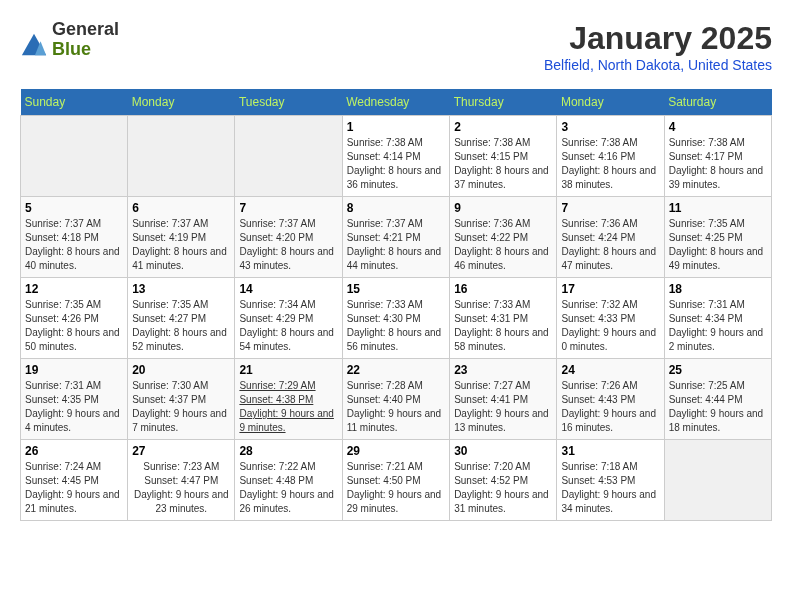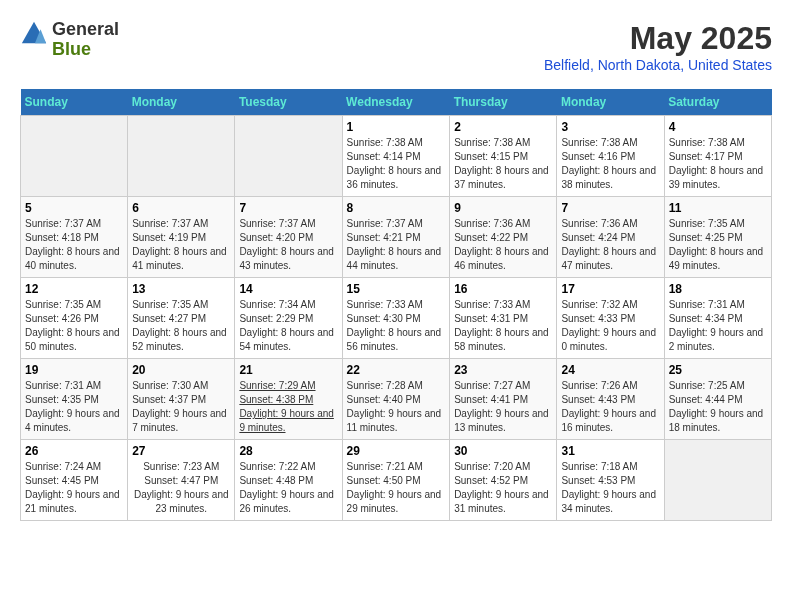--- a/index.html
+++ b/index.html
@@ -11,21 +11,21 @@
       padding: 20px;
     }
     .header {
       display: flex;
       justify-content: space-between;
       align-items: flex-start;
       margin-bottom: 16px;
     }
     .logo {
       display: flex;
-      align-items: flex-start;
+      align-items: flex-end;
       gap: 4px;
     }
     .logo-text {
       font-size: 18px;
       font-weight: bold;
       line-height: 1.1;
     }
     .logo-general { color: #333; }
     .logo-blue { color: #4d7c0f; }
     .logo-icon {
@@ -44,25 +44,25 @@
       font-size: 14px;
       color: #1d4ed8;
     }
     .calendar {
       width: 100%;
       border-collapse: collapse;
       font-size: 11px;
     }
     .calendar th {
       background-color: #2a6db5;
-      color: #5eead4;
+      color: #bef264;
       padding: 6px 4px;
       text-align: left;
       font-size: 12px;
-      font-weight: bold;
+      font-weight: normal;
     }
     .calendar td {
       border: 1px solid #ccc;
       vertical-align: top;
       padding: 4px;
       width: 108px;
       min-height: 80px;
       background: #fff;
     }
     .calendar tr:nth-child(even) td {
@@ -90,21 +90,21 @@
     <svg class="logo-icon" viewBox="0 0 30 30">
       <polygon points="15,2 28,25 2,25" fill="#2a6db5"></polygon>
       <polygon points="22,10 28,25 16,25" fill="#5a9fd4"></polygon>
     </svg>
     <div class="logo-text">
       <span class="logo-general">General</span><br>
       <span class="logo-blue">Blue</span>
     </div>
   </div>
   <div class="title-section">
-    <div class="month-title">May 2025</div>
+    <div class="month-title">January 2025</div>
     <div class="location">Belfield, North Dakota, United States</div>
   </div>
 </div>
 
 <table class="calendar">
   <thead>
     <tr>
     <th>Sunday</th>
         <th>Monday</th>
         <th>Tuesday</th>
@@ -197,21 +197,21 @@
         </td>
         <td>
           <div class="day-number">13</div>
           <div class="day-info" style="white-space: pre-line;">Sunrise: 7:35 AM
 Sunset: 4:27 PM
 Daylight: 8 hours and 52 minutes.</div>
         </td>
         <td>
           <div class="day-number">14</div>
           <div class="day-info" style="white-space: pre-line;">Sunrise: 7:34 AM
-Sunset: 2:29 PM
+Sunset: 4:29 PM
 Daylight: 8 hours and 54 minutes.</div>
         </td>
         <td>
           <div class="day-number">15</div>
           <div class="day-info" style="white-space: pre-line;">Sunrise: 7:33 AM
 Sunset: 4:30 PM
 Daylight: 8 hours and 56 minutes.</div>
         </td>
         <td>
           <div class="day-number">16</div>

